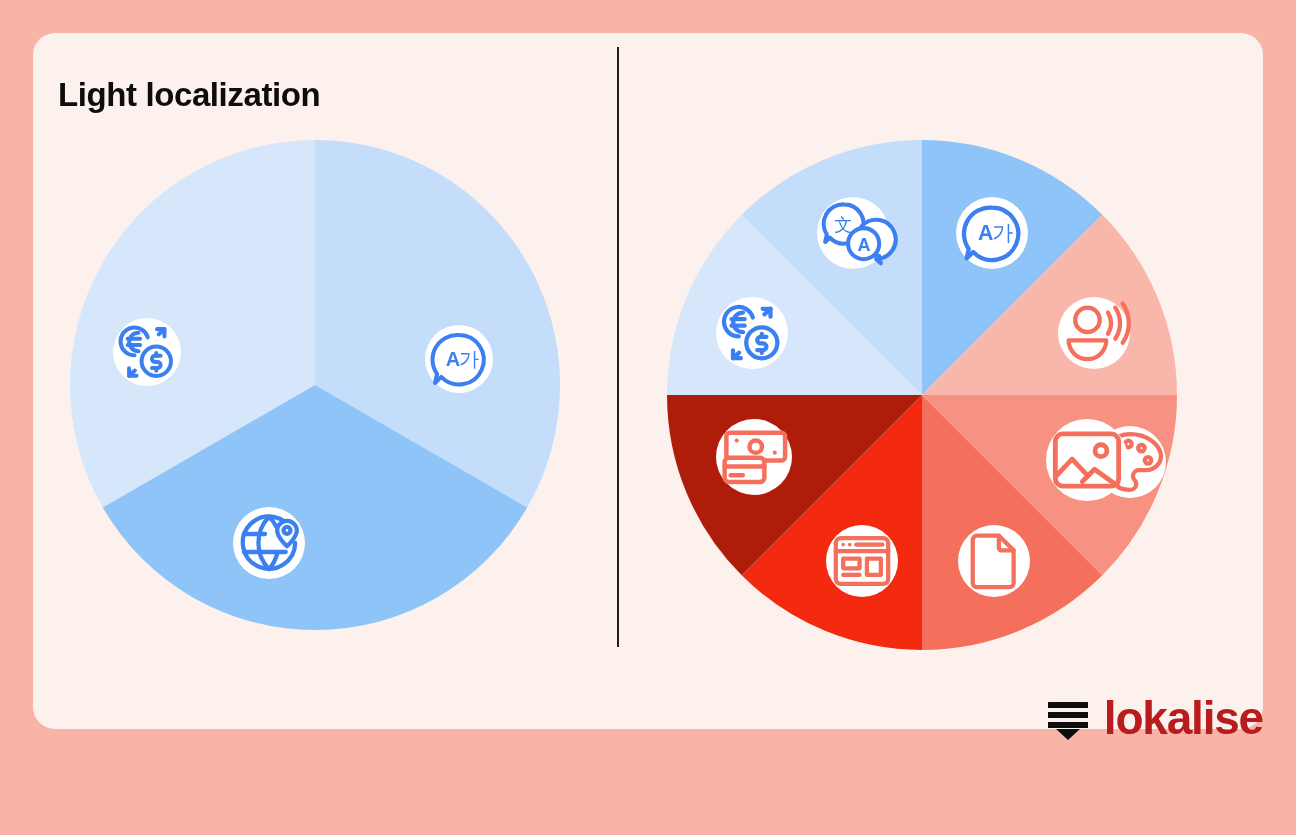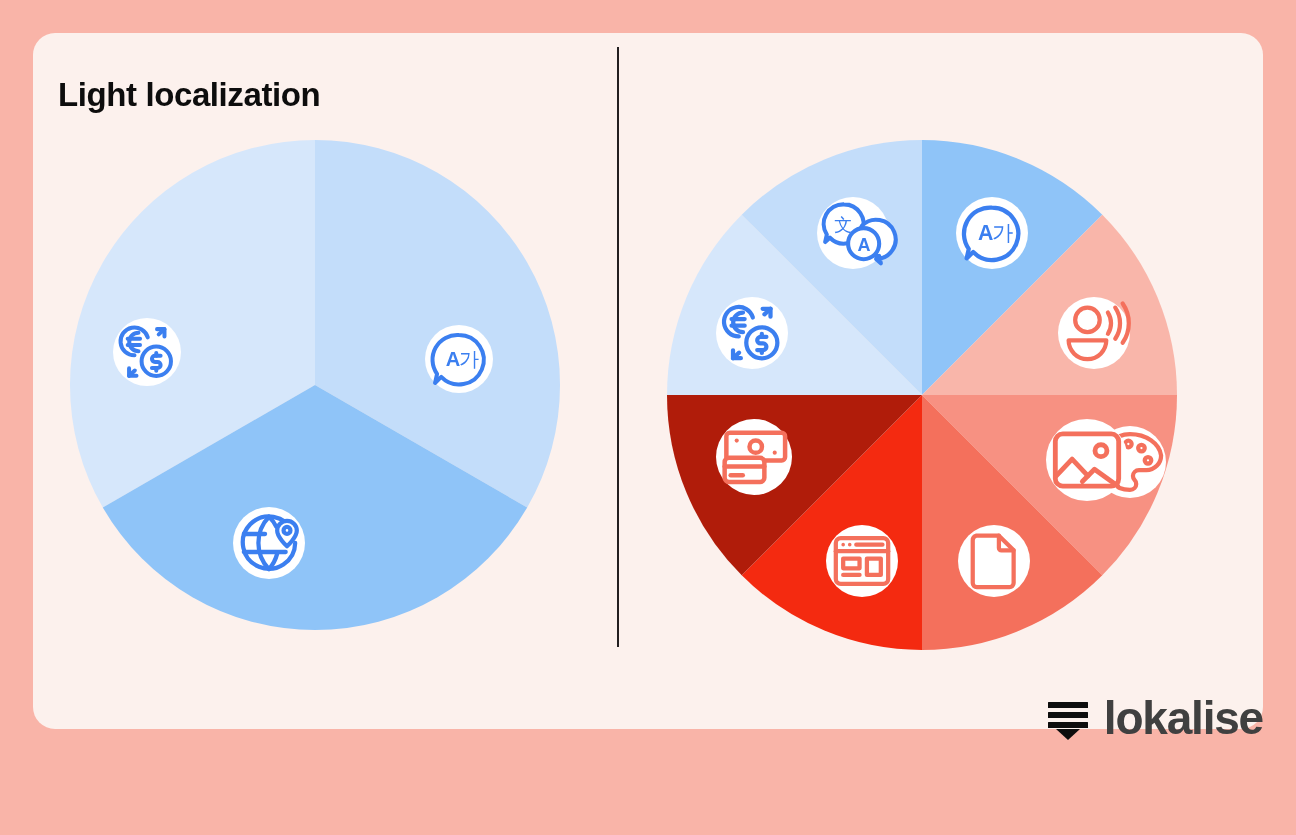--- a/index.html
+++ b/index.html
@@ -31,21 +31,21 @@
     position:absolute;border-radius:50%;background:#ffffff;
     display:flex;align-items:center;justify-content:center;
   }
   .ibubble svg{display:block;}
   .logo{
     position:absolute;right:33px;bottom:18px;
     display:flex;align-items:center;gap:14px;
   }
   .logo-mark{width:44px;height:44px;}
   .logo-word{
-    font-size:46px;font-weight:bold;color:#404040;letter-spacing:-1.2px;
+    font-size:46px;font-weight:bold;color:#b91c1c;letter-spacing:-1.2px;
     line-height:1;
     text-align:center;
   }
 </style>
 </head>
 <body>
 
 <div class="page">
 
   <div class="card"></div>

